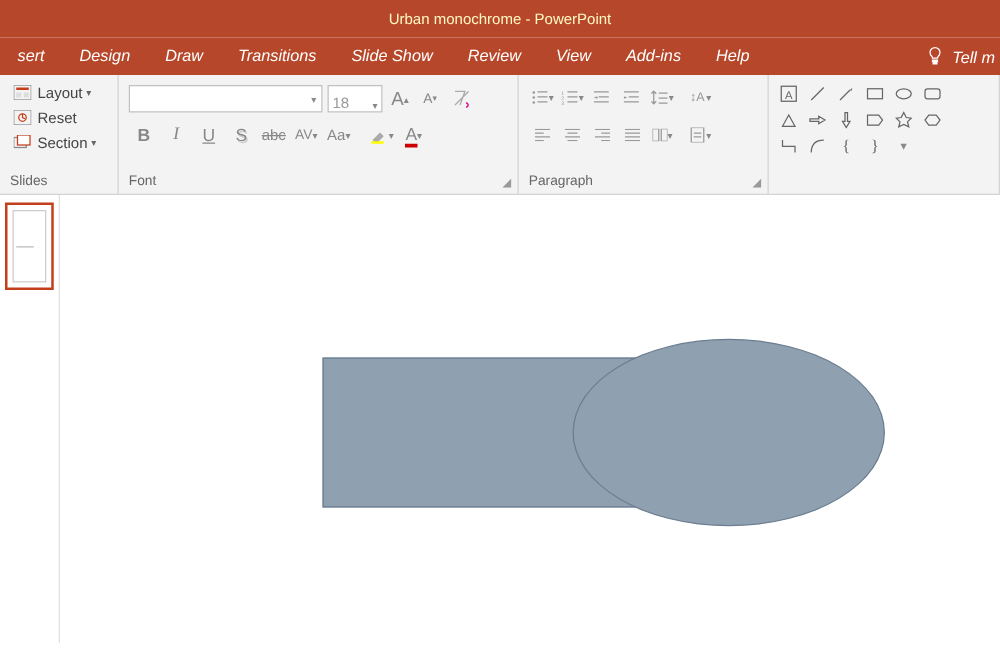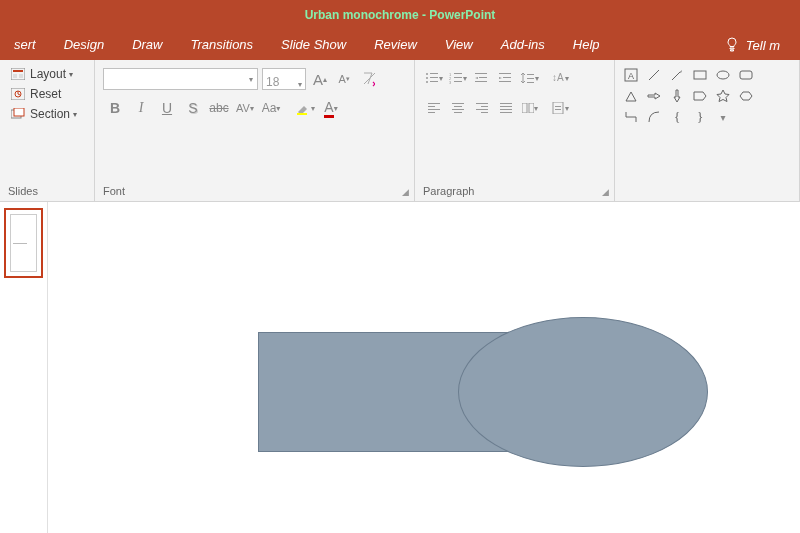--- a/index.html
+++ b/index.html
@@ -1,26 +1,26 @@
 <!DOCTYPE html>
 <html><head>
 <meta charset="utf-8">
 <style>
   * { box-sizing: border-box; margin: 0; padding: 0; font-family: "Segoe UI", sans-serif; }
   body { width: 800px; height: 533px; overflow: hidden; background: #fff; }
   
   .titlebar { background: #b7472a; height: 30px; display: flex; align-items: center; justify-content: center; position: relative; }
-  .title { color: #86efac; font-size: 12px; font-weight: 700; }
+  .title { color: #fef9c3; font-size: 12px; font-weight: 400; }
   
   .tabbar { background: #b7472a; height: 30px; display: flex; align-items: center; padding-left: 0; font-style: italic; }
   .tab { color: #fff; font-size: 13px; padding: 0 14px; height: 30px; line-height: 30px; cursor: pointer; }
-  .tellme { margin-left: auto; display: flex; align-items: center; color: #fff; font-size: 13px; padding-right: 20px; }
+  .tellme { margin-left: auto; display: flex; align-items: center; color: #fff; font-size: 13px; padding-right: 4px; }
   .bulb { margin-right: 6px; }
   
-  .ribbon { background: #f3f3f3; height: 142px; border-bottom: 1px solid #d4d4d4; display: flex; position: relative; }
+  .ribbon { background: #f3f3f3; height: 96px; border-bottom: 1px solid #d4d4d4; display: flex; position: relative; }
   .group { border-right: 1px solid #d4d4d4; padding: 4px 8px 2px 8px; display: flex; flex-direction: column; justify-content: space-between; }
   .group-label { text-align: left; font-size: 11px; color: #666; padding-bottom: 2px; }
   .launcher { position: absolute; bottom: 4px; right: 5px; font-size: 9px; color: #999; }
   
   .slides-group { width: 95px; }
   .sg-item { display: flex; align-items: center; font-size: 12px; color: #444; padding: 3px 2px; cursor: pointer; }
   .sg-icon { width: 16px; height: 14px; margin-right: 4px; display: inline-flex; align-items: center; justify-content: center; }
   .caret { margin-left: 3px; color: #666; font-size: 8px; }
   
   .font-group { width: 320px; position: relative; }

